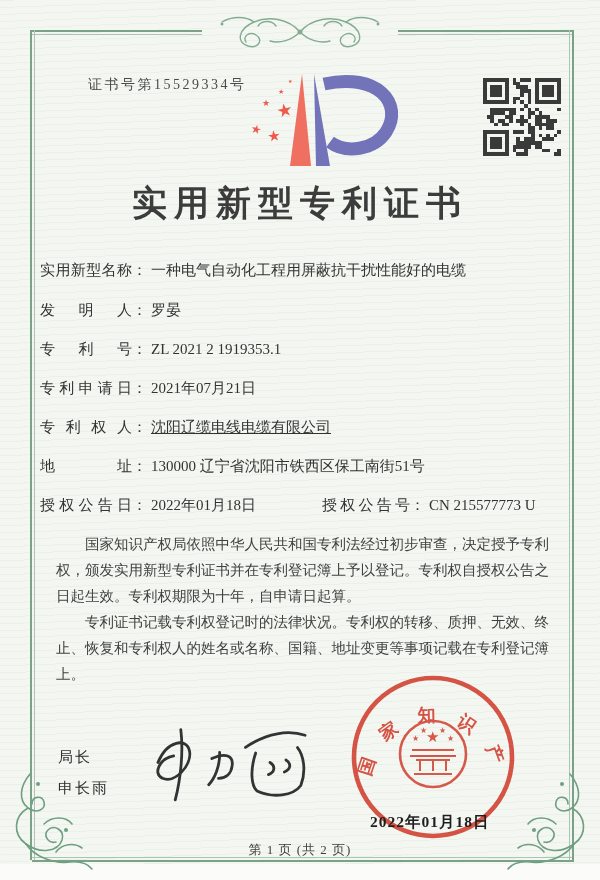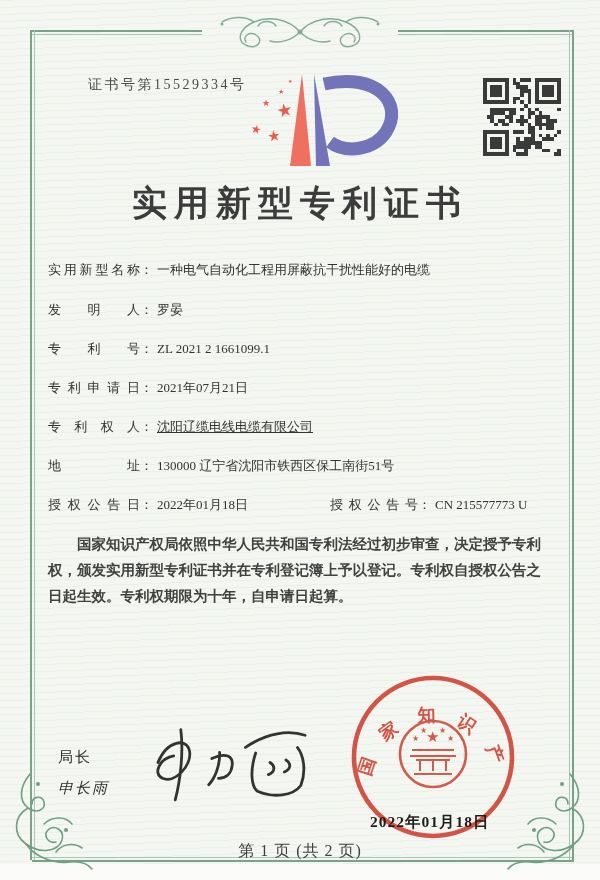--- a/index.html
+++ b/index.html
@@ -20,37 +20,37 @@
   .edge.v.right{background:linear-gradient(270deg,#79a287 0 1.6px,rgba(0,0,0,0) 1.6px 3.8px,#aac6b2 3.8px 4.8px);}
   .below-strip{position:absolute;left:0;right:0;top:864px;height:16px;background:#fbfcf9;}
   .ornament{position:absolute;pointer-events:none;}
   
   .cert-no{position:absolute;left:48px;top:76px;font-size:14px;letter-spacing:2.5px;color:#4a4a4a;margin-left:40px;}
   .logo{position:absolute;left:232px;top:70px;}
   .qr{position:absolute;left:483px;top:78px;width:78px;height:78px;}
   .title{position:absolute;left:30px;right:30px;top:180px;text-align:center;
          font-size:35px;font-weight:600;letter-spacing:7px;color:#3c3c3c;}
   
-  .frow{position:absolute;left:48px;font-size:13px;color:#333;white-space:nowrap;}
+  .frow{position:absolute;left:40px;font-size:15px;color:#333;white-space:nowrap;}
   .frow .lbl{display:inline-block;width:92px;text-align:justify;text-align-last:justify;vertical-align:bottom;}
   .frow .colon{display:inline-block;margin-right:4px;}
   .frow .grp2{position:absolute;left:282px;top:0;}
   .frow .grp2 .lbl{width:88px;}
   
-  .paras{position:absolute;left:48px;top:531px;width:506px;font-size:14.5px;line-height:26px;color:#414141;font-weight:bold;}
+  .paras{position:absolute;left:56px;top:531px;width:506px;font-size:14.5px;line-height:26px;color:#414141;}
   .paras p{margin:0;text-indent:2em;}
   
   .role{position:absolute;left:58px;top:748px;font-size:15px;letter-spacing:2px;color:#2e2e2e;font-family:"Liberation Sans","DejaVu Sans",sans-serif;}
-  .rname{position:absolute;left:58px;top:779px;font-size:15px;letter-spacing:2px;color:#2e2e2e;font-family:"Liberation Sans","DejaVu Sans",sans-serif;font-style:italic;}
+  .rname{position:absolute;left:58px;top:779px;font-size:15px;letter-spacing:2px;color:#2e2e2e;font-family:"Liberation Sans","DejaVu Sans",sans-serif;}
   .sig{position:absolute;left:128px;top:718px;transform:rotate(-2deg);}
   
   .seal{position:absolute;left:348px;top:672px;mix-blend-mode:multiply;opacity:0.93;}
   .seal-date{position:absolute;left:370px;top:812px;font-size:15.5px;font-weight:bold;letter-spacing:1px;color:#1e1e1e;z-index:6;}
   
-  .footer{position:absolute;left:0;right:0;top:841px;text-align:center;font-size:16px;letter-spacing:1px;color:#3f3f3f;}
+  .footer{position:absolute;left:0;right:0;top:841px;text-align:center;font-size:13px;letter-spacing:1px;color:#3f3f3f;}
 </style>
 </head>
 <body>
 
 <div class="page">
 
   <div class="edge h" style="left:32px;top:30px;width:170px;"></div>
   <div class="edge h" style="left:398px;top:30px;width:176px;"></div>
   <div class="edge h bottom" style="left:32px;top:857px;width:542px;"></div>
   <div class="edge v left" style="left:30px;top:30px;height:830px;"></div>
@@ -332,40 +332,41 @@
 
   <div class="title">实用新型专利证书</div>
 
   <div class="frow" style="top:261px;">
     <span class="lbl">实用新型名称</span><span class="colon">：</span><span class="val">一种电气自动化工程用屏蔽抗干扰性能好的电缆</span>
   </div>
   <div class="frow" style="top:301px;">
     <span class="lbl">发明人</span><span class="colon">：</span><span class="val">罗晏</span>
   </div>
   <div class="frow" style="top:340px;">
-    <span class="lbl">专利号</span><span class="colon">：</span><span class="val">ZL 2021 2 1661099.1</span>
+    <span class="lbl">专利号</span><span class="colon">：</span><span class="val">ZL 2021 2 1919353.1</span>
   </div>
   <div class="frow" style="top:379px;">
     <span class="lbl">专利申请日</span><span class="colon">：</span><span class="val">2021年07月21日</span>
   </div>
   <div class="frow" style="top:418px;text-decoration:underline;">
     <span class="lbl">专利权人</span><span class="colon">：</span><span class="val">沈阳辽缆电线电缆有限公司</span>
   </div>
   <div class="frow" style="top:457px;">
     <span class="lbl">地址</span><span class="colon">：</span><span class="val">130000 辽宁省沈阳市铁西区保工南街51号</span>
   </div>
   <div class="frow" style="top:496px;">
     <span class="lbl">授权公告日</span><span class="colon">：</span><span class="val">2022年01月18日</span>
     <span class="grp2">
       <span class="lbl">授权公告号</span><span class="colon">：</span><span class="val">CN 215577773 U</span>
     </span>
   </div>
 
   <div class="paras">
     <p>国家知识产权局依照中华人民共和国专利法经过初步审查，决定授予专利权，颁发实用新型专利证书并在专利登记簿上予以登记。专利权自授权公告之日起生效。专利权期限为十年，自申请日起算。</p>
+    <p>专利证书记载专利权登记时的法律状况。专利权的转移、质押、无效、终止、恢复和专利权人的姓名或名称、国籍、地址变更等事项记载在专利登记簿上。</p>
   </div>
 
   <div class="role">局长</div>
   <div class="rname">申长雨</div>
   <svg class="sig" width="200" height="90" viewBox="0 0 200 90">
     <g fill="none" stroke="#333" stroke-width="2.8" stroke-linecap="round">
       <path d="M30 42 C40 20 60 18 62 32 C64 46 46 64 34 58 C24 53 32 38 46 36"></path>
       <path d="M54 10 C56 32 52 60 46 80"></path>
       <path d="M92 34 C92 48 86 60 80 66"></path>
       <path d="M84 40 C98 34 106 38 104 48 C103 55 98 60 90 60"></path>

